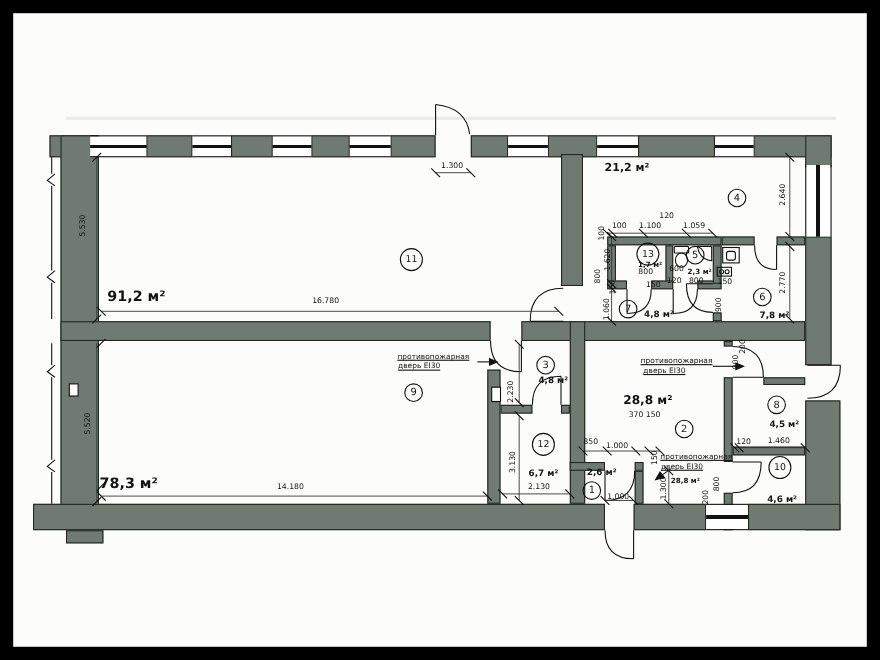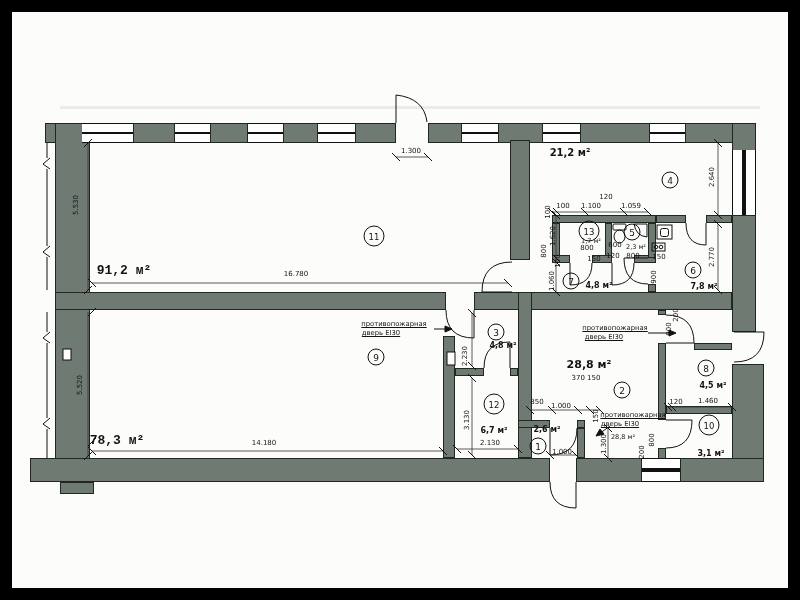--- a/index.html
+++ b/index.html
@@ -8,22 +8,22 @@
   .frame{position:absolute;background:#000;z-index:60;}
   .wall{position:absolute;background:#6f7a73;border:1px solid #23281f;box-sizing:border-box;z-index:5;}
   .win{position:absolute;background:linear-gradient(#fff 42%,#111 42%,#111 58%,#fff 58%);
        border-top:1.5px solid #111;border-bottom:1.5px solid #111;box-sizing:border-box;z-index:6;}
   .winv{position:absolute;background:linear-gradient(90deg,#fff 42%,#111 42%,#111 58%,#fff 58%);
        border-left:1.5px solid #111;border-right:1.5px solid #111;box-sizing:border-box;z-index:6;}
   .txt{position:absolute;transform:translate(-50%,-50%);font-size:7px;line-height:1;
        white-space:nowrap;z-index:20;letter-spacing:0;}
   .rot{transform:translate(-50%,-50%) rotate(-90deg);}
   .area{font-weight:bold;font-size:8px;}
-  .area-sm{font-weight:normal;font-size:6.5px;}
-  .area-big{font-weight:bold;font-size:13px;font-family:Liberation Mono, monospace;}
+  .area-sm{font-weight:bold;font-size:6.5px;}
+  .area-big{font-weight:bold;font-size:13px;}
   .num{position:absolute;transform:translate(-50%,-50%);width:15px;height:15px;border:1.2px solid #111;
        border-radius:50%;display:flex;align-items:center;justify-content:center;font-size:9px;
        background:rgba(255,255,255,.0);z-index:20;}
   .num.wide{width:19px;height:19px;font-size:8.5px;}
   .fire{position:absolute;transform:translate(-50%,-50%);font-size:6.8px;white-space:nowrap;z-index:20;text-decoration:underline;}
   svg.overlay{position:absolute;left:0;top:0;z-index:10;}
   .streak{position:absolute;left:60px;top:106px;width:700px;height:3px;background:#e4e4de;opacity:.7;z-index:1;}
 </style>
 </head>
 <body>
@@ -179,21 +179,21 @@
   <div class="txt area" style="left:589px;top:364px;font-size:11px">28,8 м²</div>
   <div class="txt area-sm" style="left:591px;top:241px">1,7 м²</div>
   <div class="txt area-sm" style="left:636px;top:247px">2,3 м²</div>
   <div class="txt area" style="left:704px;top:287px">7,8 м²</div>
   <div class="txt area" style="left:599px;top:286px">4,8 м²</div>
   <div class="txt area" style="left:503px;top:346px">4,8 м²</div>
   <div class="txt area" style="left:494px;top:431px">6,7 м²</div>
   <div class="txt area" style="left:547px;top:430px">2,6 м²</div>
   <div class="txt area-sm" style="left:623px;top:437px">28,8 м²</div>
   <div class="txt area" style="left:713px;top:386px">4,5 м²</div>
-  <div class="txt area" style="left:711px;top:454px">3,1 м²</div>
+  <div class="txt area" style="left:711px;top:454px">4,6 м²</div>
 
   <div class="txt rot" style="left:76px;top:205px">5.530</div>
   <div class="txt" style="left:296px;top:274px">16.780</div>
   <div class="txt" style="left:411px;top:151px">1.300</div>
   <div class="txt rot" style="left:80px;top:385px">5.520</div>
   <div class="txt" style="left:264px;top:443px">14.180</div>
   <div class="txt rot" style="left:712px;top:177px">2.640</div>
   <div class="txt rot" style="left:712px;top:257px">2.770</div>
   <div class="txt" style="left:563px;top:206px">100</div>
   <div class="txt" style="left:591px;top:206px">1.100</div>

